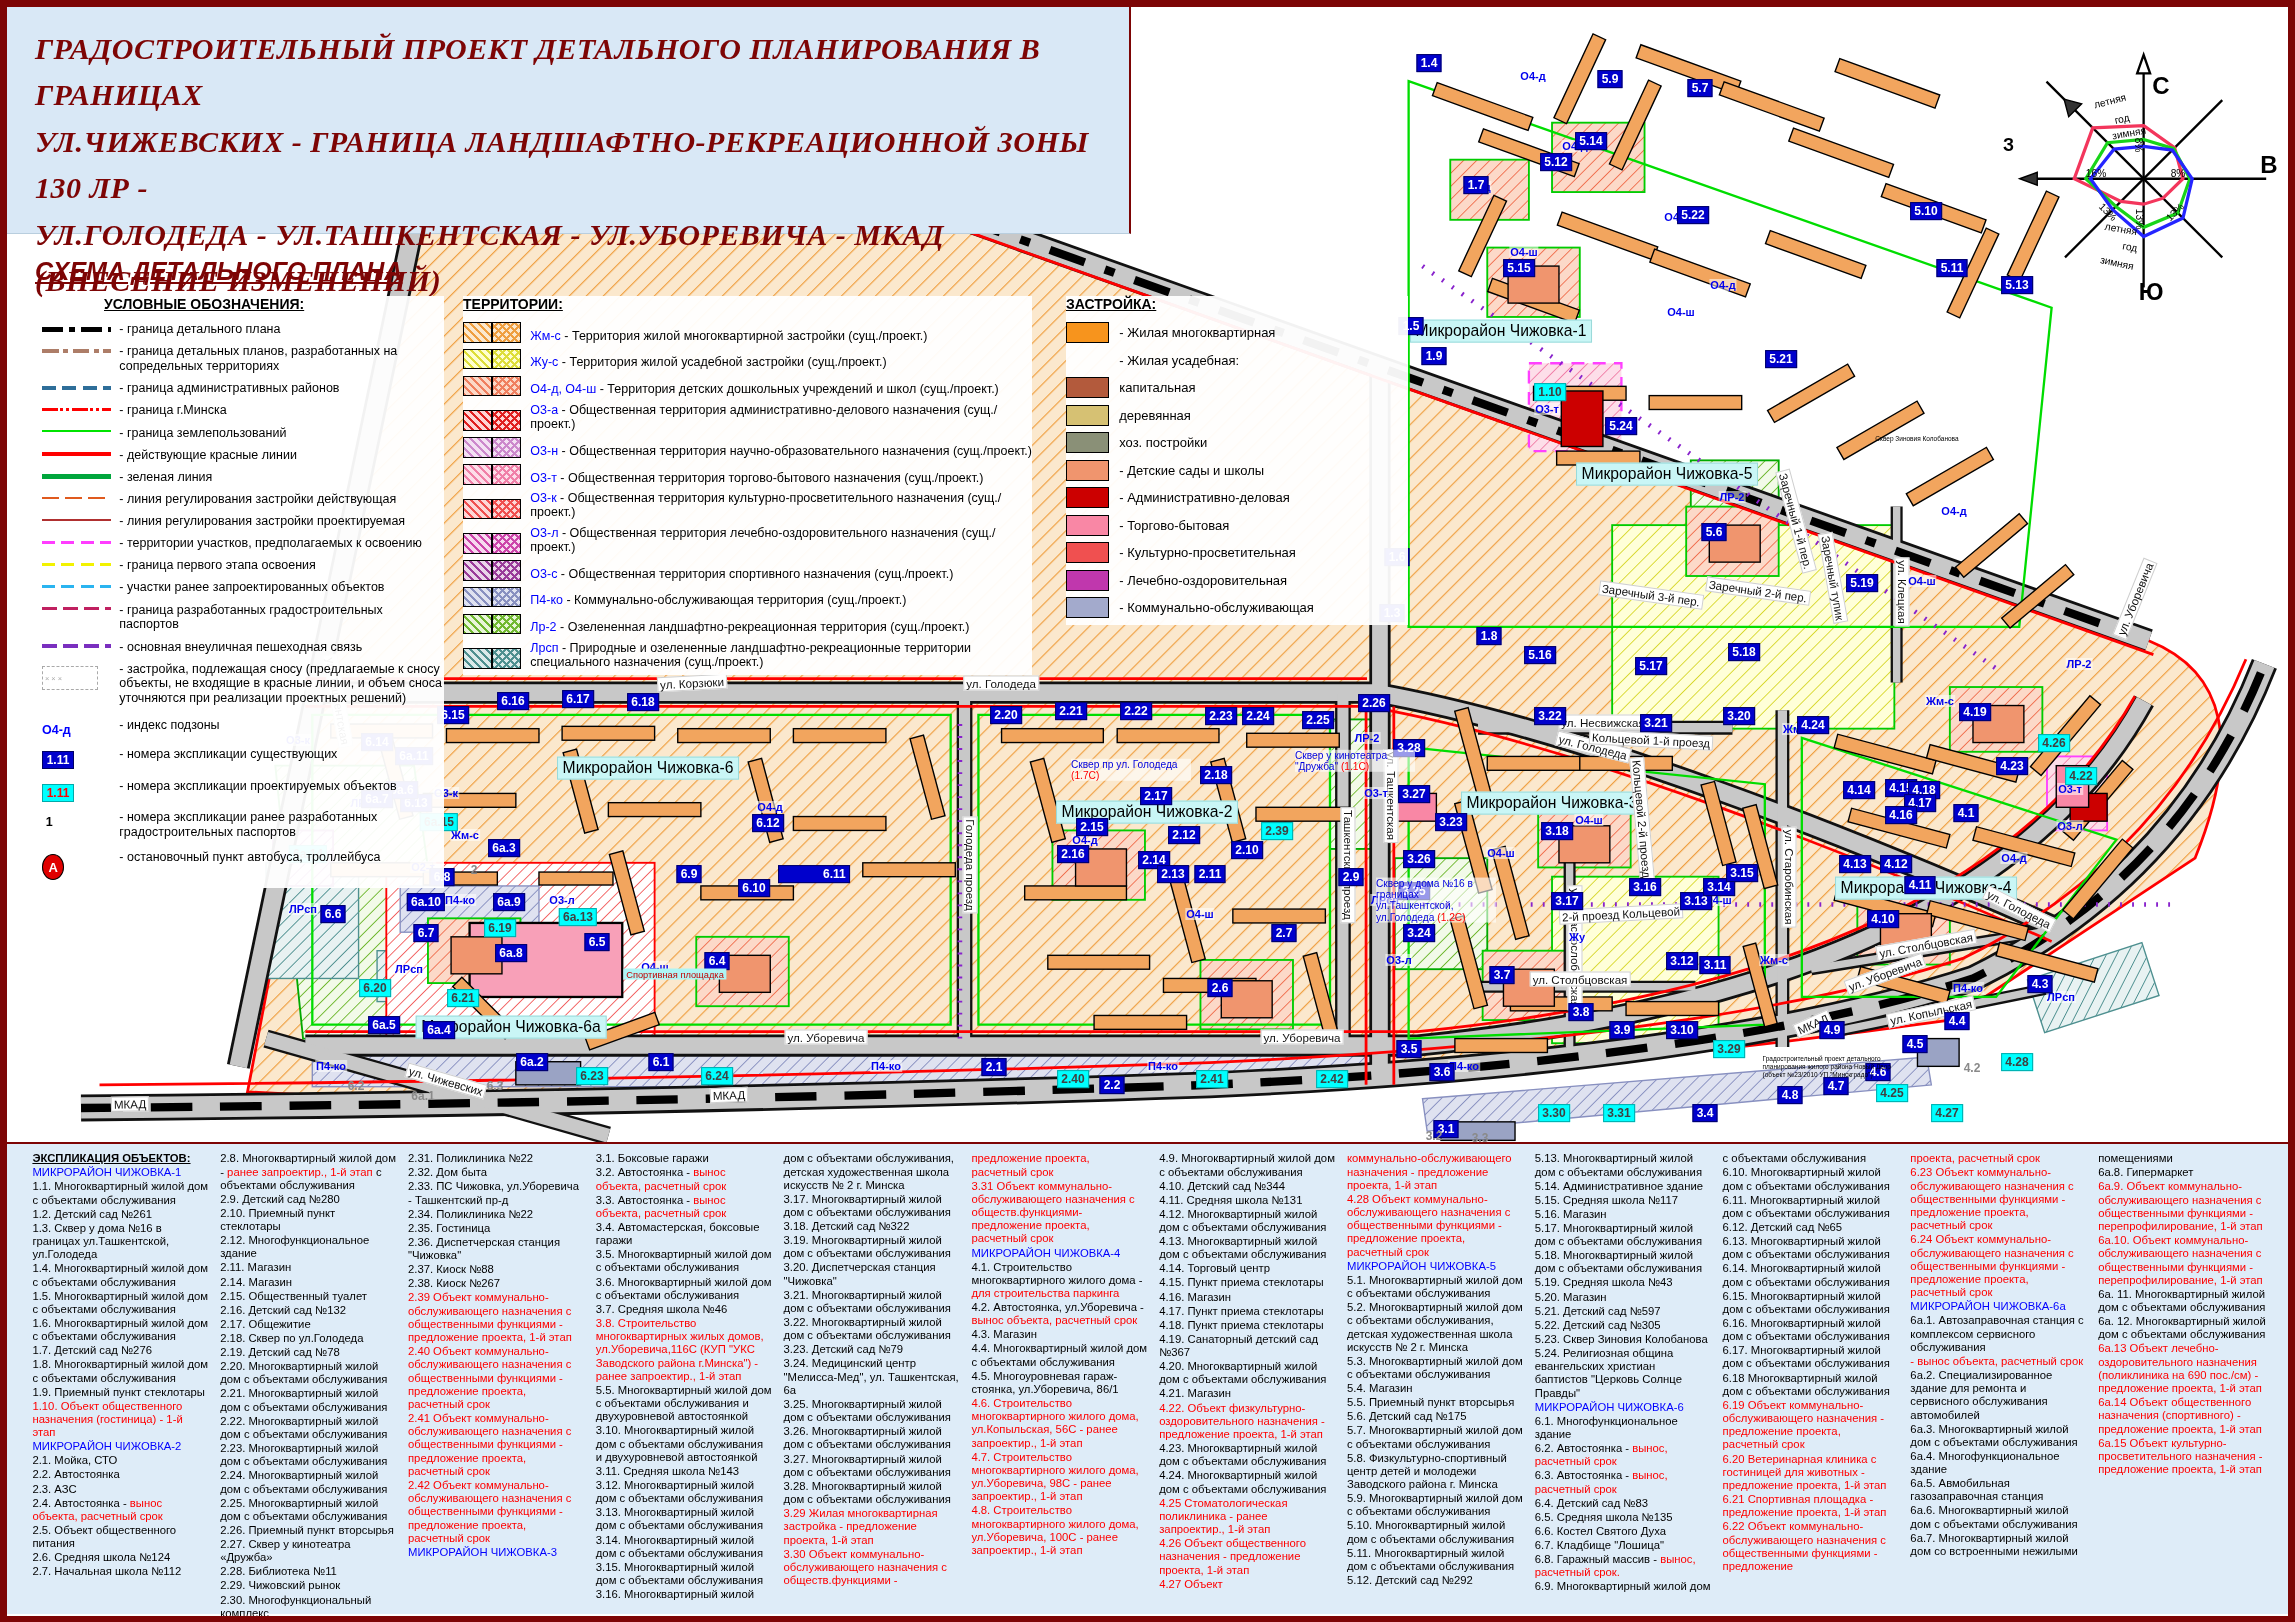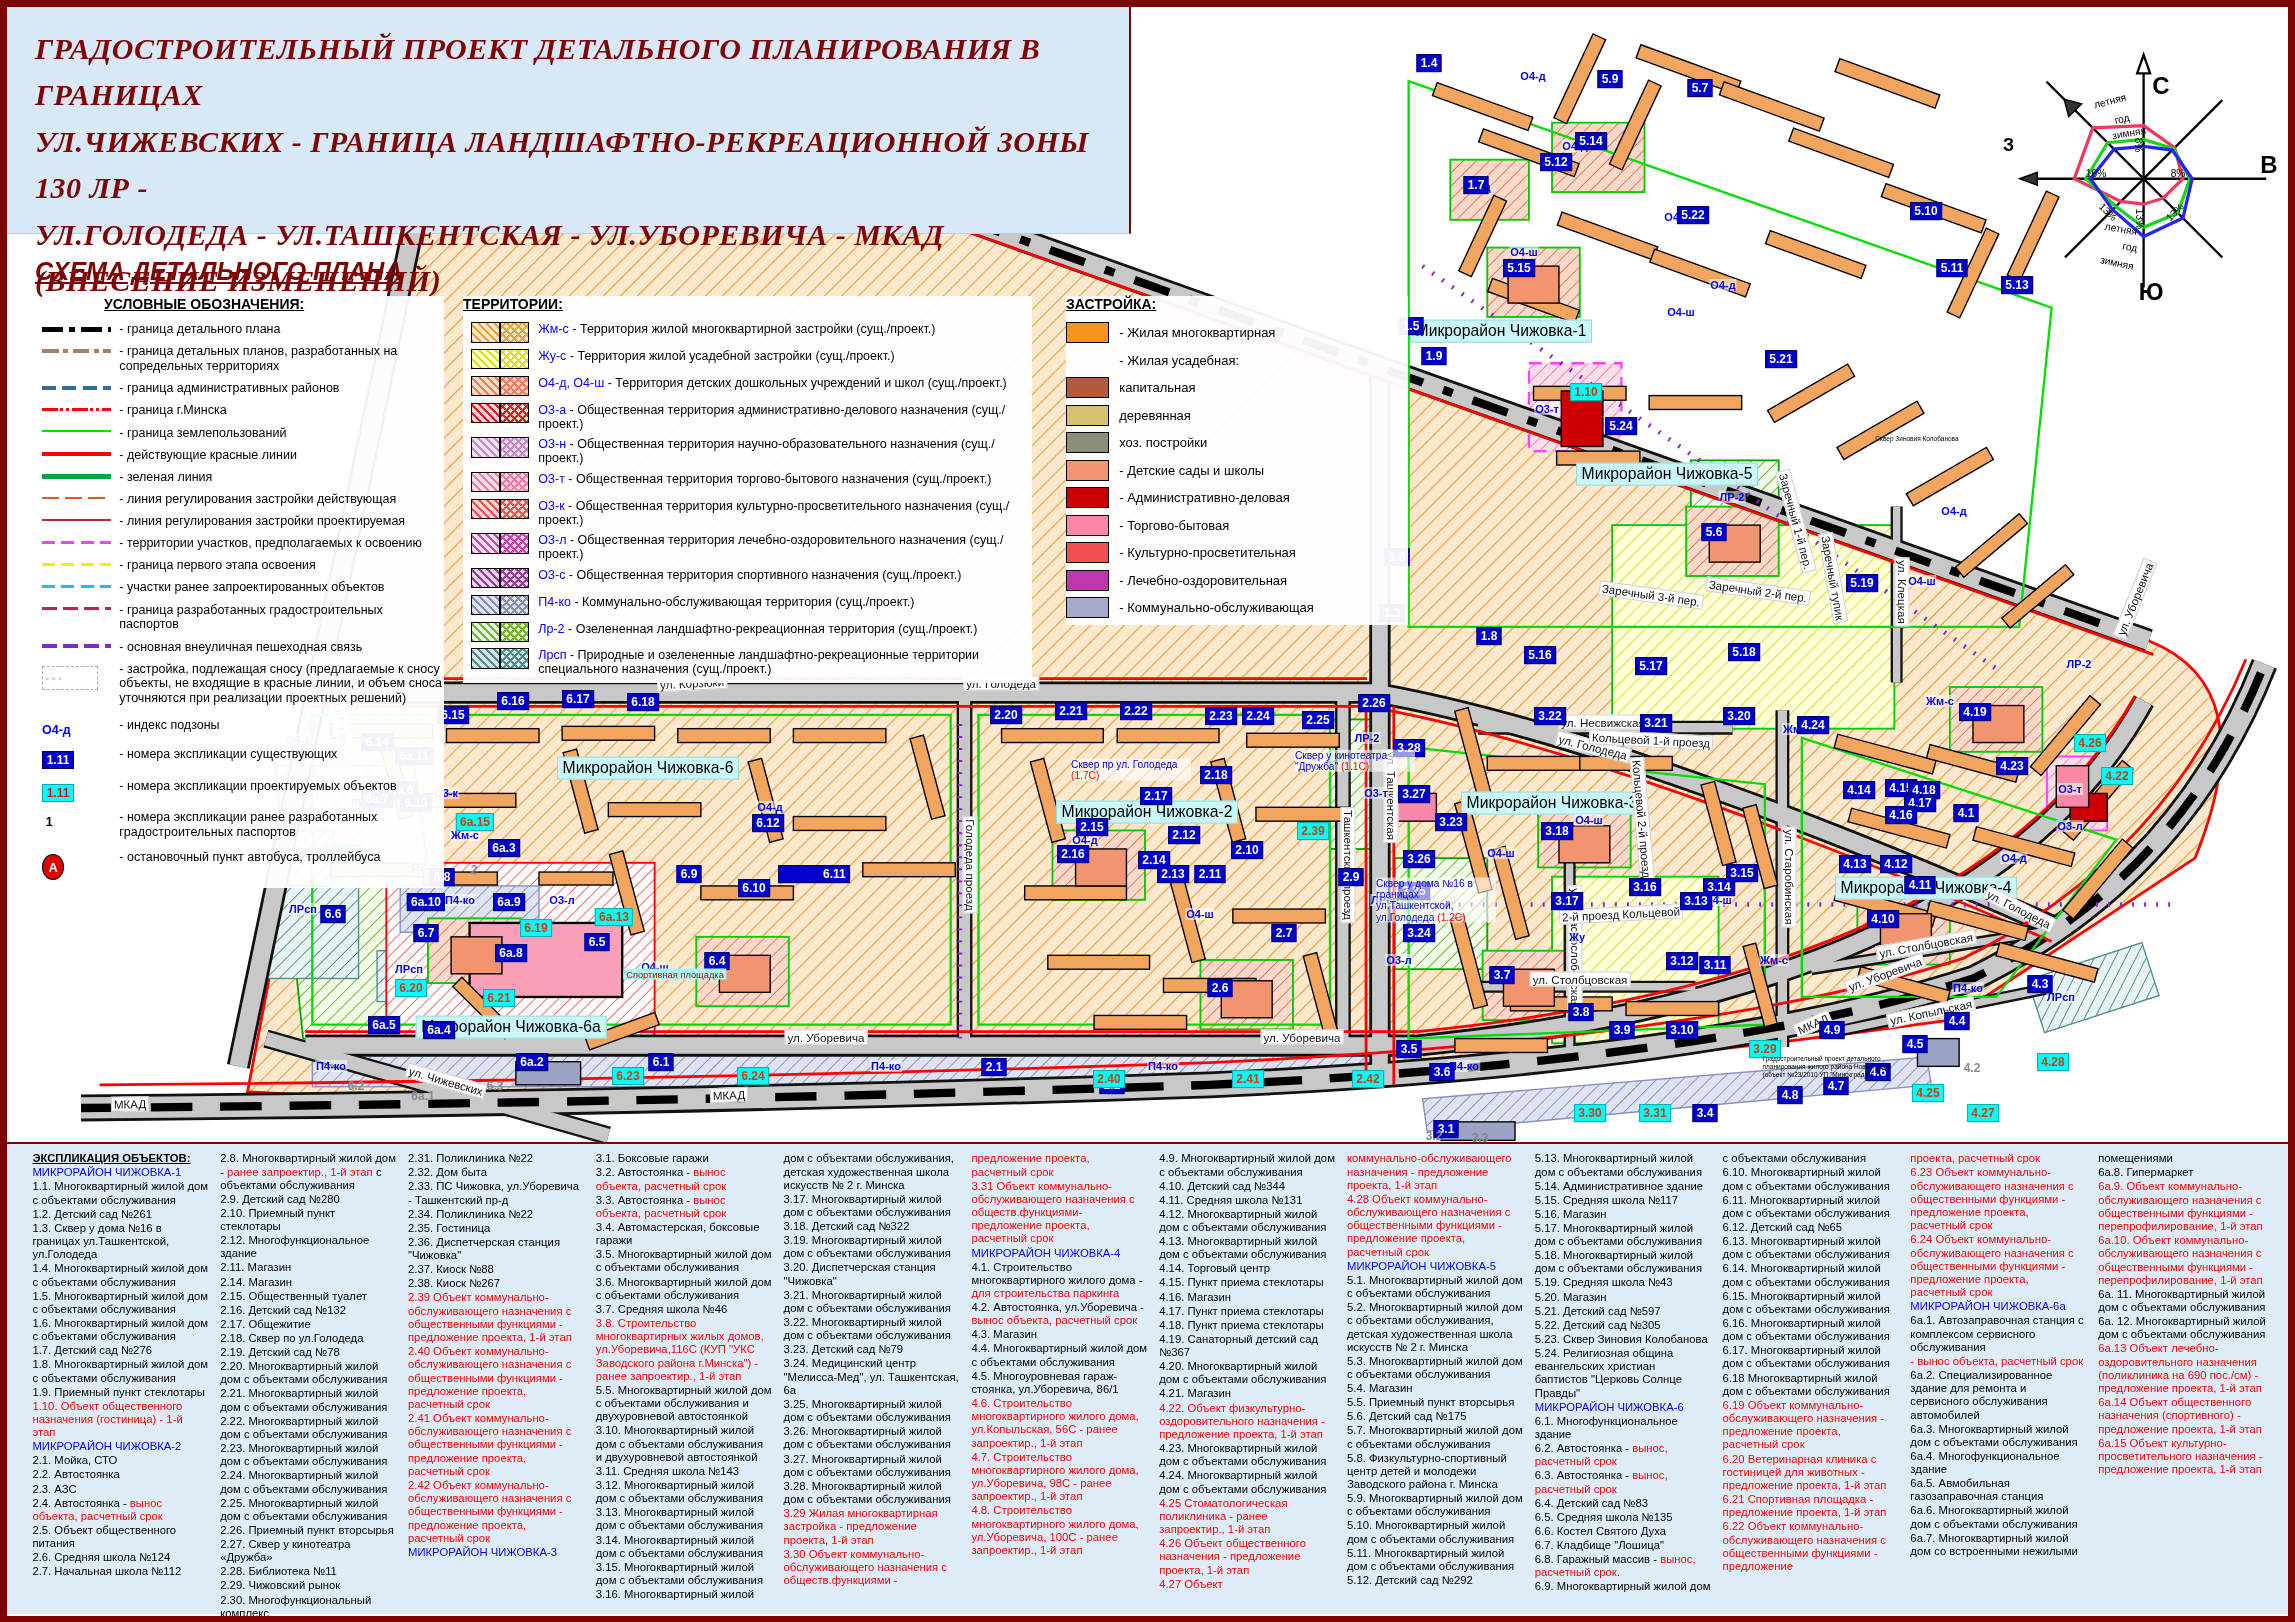--- a/index.html
+++ b/index.html
@@ -6,21 +6,21 @@
   .sheet{position:relative;width:2295px;height:1623px;background:#ffffff;overflow:hidden;
          font-family:"Liberation Sans",sans-serif;box-sizing:border-box;border:7.4px solid #7d0505;}
   
   .map-svg{position:absolute;left:0;top:0;width:2281px;height:1608px;}
   #map-labels{position:absolute;left:0;top:0;width:2281px;height:1608px;pointer-events:none;}
   .mlabel{position:absolute;transform:translate(-50%,-50%);white-space:nowrap;}
   .district-label{background:#c9f6f6;border:0.5px solid #9adada;color:#000;font-size:15.7px;padding:1.4px 4.6px;}
   .street-label{background:#ffffff;color:#111;font-size:11.6px;padding:0 1.9px;border:0.5px solid #cfcfcf;}
   .zone-label{color:#0000ee;font-size:11px;font-weight:bold;background:rgba(255,255,255,.55);padding:0 0.9px;}
   .badge-e{background:#0000cc;color:#fff;font-size:12px;font-weight:bold;padding:0.9px 3.2px;border:0.9px solid #000066;}
-  .badge-p{background:#00ffff;color:#c2410c;font-size:12px;font-weight:bold;padding:0.9px 3.2px;border:0.5px solid #00aaaa;margin-left:36px;}
+  .badge-p{background:#00ffff;color:#404040;font-size:12px;font-weight:bold;padding:0.9px 3.2px;border:0.5px solid #00aaaa;}
   .badge-g{color:#8a8a8a;font-size:12px;font-weight:bold;}
   .map-note{color:#0000dd;font-size:10.2px;line-height:1.1;background:rgba(255,255,255,.6);max-width:120px;white-space:normal;text-align:left;}
   .map-note .red{color:#ff0000;}
   .map-note-black{color:#000;font-size:6.5px;line-height:1.2;max-width:153px;white-space:normal;}
   .map-note-cyan{background:#aef5f5;color:#c40000;font-size:9.3px;padding:0.5px 2.8px;}
   
   .title-panel{position:absolute;left:0px;top:0px;width:1124px;height:227px;background:#d9e8f6;
                border-bottom:0.5px solid #b9cede;border-right:2.8px solid #7d0505;padding:18.5px 18.5px 0 28px;box-sizing:border-box;}
   .title-line{font-family:"Liberation Serif",serif;font-style:italic;font-weight:bold;color:#7d0505;
               font-size:30px;line-height:1.55;letter-spacing:0.5px;}
@@ -37,21 +37,21 @@
   .ln{height:2.8px;}
   .demol-box{width:56px;height:24px;border:1.4px dashed #a9a9a9;color:#a9a9a9;font-size:7.4px;
              display:flex;align-items:center;justify-content:space-between;padding:0 1.9px;box-sizing:border-box;}
   .idx-code{color:#0000ff;font-size:12.5px;font-weight:bold;}
   .numbox-b{background:#0000cc;color:#fff;font-size:12px;font-weight:bold;padding:0.9px 3.7px;display:inline-block;border:0.9px solid #000066;}
   .numbox-c{background:#00ffff;color:#ff0000;font-size:12px;font-weight:bold;padding:0.9px 3.7px;display:inline-block;border:0.5px solid #00aaaa;}
   .numbox-p{color:#000;font-size:12.5px;font-weight:bold;padding:0.9px 3.7px;display:inline-block;}
   .buscircle{width:20.4px;height:24px;border-radius:50%;background:#e00000;border:1.4px solid #000;color:#fff;
              font-weight:bold;font-size:13px;display:flex;align-items:center;justify-content:center;}
   .legend-terr{left:456px;top:289px;width:569px;}
-  .terr-row{display:flex;align-items:flex-start;margin-bottom:6.5px;margin-left:8px;}
+  .terr-row{display:flex;align-items:flex-end;margin-bottom:6.5px;}
   .terr-sw{display:flex;margin-right:9.3px;}
   .sw{width:29px;height:20.4px;border:1.4px solid #000;box-sizing:border-box;}
   .terr-label{font-size:12.5px;}
   .terr-label .code{color:#0000ff;}
   .legend-zastr{left:1059px;top:289px;width:342px;}
   .zastr-row{display:flex;align-items:center;margin-bottom:6.5px;min-height:21px;}
   .zastr-sw{width:43px;min-width:43px;height:21px;border:1.4px solid #000;box-sizing:border-box;margin-right:10.2px;}
   .zastr-sw.none{border:none;background:transparent;}
   .zastr-label{font-size:13px;}
   

